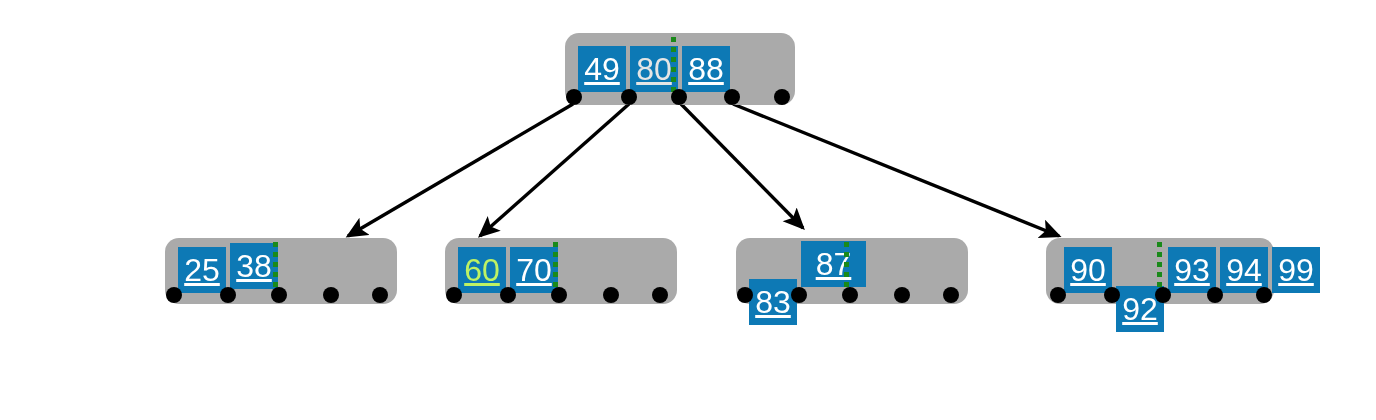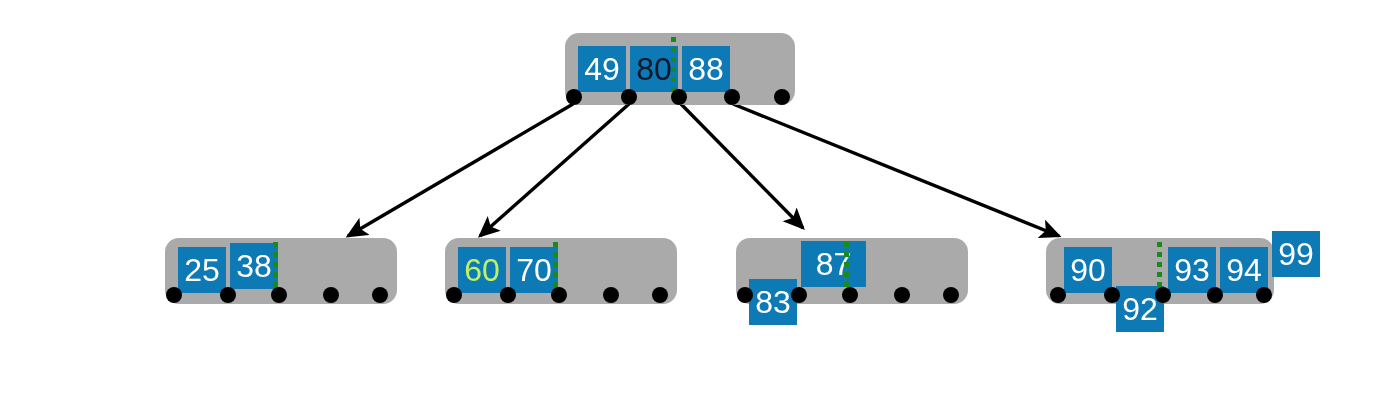--- a/index.html
+++ b/index.html
@@ -39,20 +39,21 @@
     color: #ffffff;
     display: flex;
     align-items: center;
     justify-content: center;
     font-family: "Liberation Sans", sans-serif;
     font-size: 32px;
     line-height: 1;
     font-weight: 400;
     letter-spacing: 0px;
     z-index: 4;
+    text-decoration: underline;
   }
   .node-cell.overflow {
     z-index: 6;
   }
   .split-line {
     position: absolute;
     width: 5px;
     background-image: linear-gradient(
       to bottom,
       #1a8a1a 0px, #1a8a1a 5px,
@@ -86,21 +87,21 @@
         <line x1="573" y1="104" x2="348" y2="236" stroke="#000000" stroke-width="3.4" marker-end="url(#arrowhead)"></line>
         <line x1="629" y1="104" x2="480" y2="236" stroke="#000000" stroke-width="3.4" marker-end="url(#arrowhead)"></line>
         <line x1="681" y1="104" x2="803" y2="228" stroke="#000000" stroke-width="3.4" marker-end="url(#arrowhead)"></line>
         <line x1="733" y1="104" x2="1059" y2="236" stroke="#000000" stroke-width="3.4" marker-end="url(#arrowhead)"></line>
       </g>
   </svg>
 
   <div id="nodes-layer">
       <div class="btree-node" style="left: 565px; top: 33px; width: 230px; height: 72px; background: rgb(170, 170, 170);"></div>
       <div class="node-cell" style="left: 578px; top: 46px; width: 48px; height: 46px; background: rgb(13, 121, 181); color: rgb(255, 255, 255);">49</div>
-      <div class="node-cell" style="left: 630px; top: 46px; width: 48px; height: 46px; background: rgb(13, 121, 181); color: #0f172a;">80</div>
+      <div class="node-cell" style="left: 630px; top: 46px; width: 48px; height: 46px; background: rgb(13, 121, 181); color: #e5e5e5;">80</div>
       <div class="node-cell" style="left: 682px; top: 46px; width: 48px; height: 46px; background: rgb(13, 121, 181); color: rgb(255, 255, 255);">88</div>
       <div class="split-line" style="left: 671px; top: 37px; height: 60px;"></div>
       <div class="child-dot" style="left: 566px; top: 89px; background: rgb(0, 0, 0);"></div>
       <div class="child-dot" style="left: 621px; top: 89px; background: rgb(0, 0, 0);"></div>
       <div class="child-dot" style="left: 671px; top: 89px; background: rgb(0, 0, 0);"></div>
       <div class="child-dot" style="left: 724px; top: 89px; background: rgb(0, 0, 0);"></div>
       <div class="child-dot" style="left: 774px; top: 89px; background: rgb(0, 0, 0);"></div>
       <div class="btree-node" style="left: 165px; top: 238px; width: 232px; height: 66px; background: rgb(170, 170, 170);"></div>
       <div class="node-cell" style="left: 178px; top: 247px; width: 48px; height: 46px; background: rgb(13, 121, 181); color: rgb(255, 255, 255);">25</div>
       <div class="node-cell" style="left: 230px; top: 243px; width: 48px; height: 46px; background: rgb(13, 121, 181); color: rgb(255, 255, 255);">38</div>
@@ -126,21 +127,21 @@
       <div class="child-dot" style="left: 737px; top: 287px; background: rgb(0, 0, 0);"></div>
       <div class="child-dot" style="left: 791px; top: 287px; background: rgb(0, 0, 0);"></div>
       <div class="child-dot" style="left: 842px; top: 287px; background: rgb(0, 0, 0);"></div>
       <div class="child-dot" style="left: 894px; top: 287px; background: rgb(0, 0, 0);"></div>
       <div class="child-dot" style="left: 943px; top: 287px; background: rgb(0, 0, 0);"></div>
       <div class="btree-node" style="left: 1046px; top: 238px; width: 228px; height: 66px; background: rgb(170, 170, 170);"></div>
       <div class="node-cell" style="left: 1064px; top: 247px; width: 48px; height: 46px; background: rgb(13, 121, 181); color: rgb(255, 255, 255);">90</div>
       <div class="node-cell" style="left: 1116px; top: 247px; width: 48px; height: 46px; background: rgb(13, 121, 181); color: rgb(255, 255, 255); margin-top: 39px;">92</div>
       <div class="node-cell" style="left: 1168px; top: 247px; width: 48px; height: 46px; background: rgb(13, 121, 181); color: rgb(255, 255, 255);">93</div>
       <div class="node-cell" style="left: 1220px; top: 247px; width: 48px; height: 46px; background: rgb(13, 121, 181); color: rgb(255, 255, 255);">94</div>
-      <div class="node-cell overflow" style="left: 1272px; top: 231px; width: 48px; height: 46px; background: rgb(13, 121, 181); color: rgb(255, 255, 255);">99</div>
+      <div class="node-cell overflow" style="left: 1272px; top: 247px; width: 48px; height: 46px; background: rgb(13, 121, 181); color: rgb(255, 255, 255);">99</div>
       <div class="split-line" style="left: 1157px; top: 242px; height: 55px;"></div>
       <div class="child-dot" style="left: 1050px; top: 287px; background: rgb(0, 0, 0);"></div>
       <div class="child-dot" style="left: 1104px; top: 287px; background: rgb(0, 0, 0);"></div>
       <div class="child-dot" style="left: 1155px; top: 287px; background: rgb(0, 0, 0);"></div>
       <div class="child-dot" style="left: 1207px; top: 287px; background: rgb(0, 0, 0);"></div>
       <div class="child-dot" style="left: 1256px; top: 287px; background: rgb(0, 0, 0);"></div>
     </div>
 
 </div>
 

